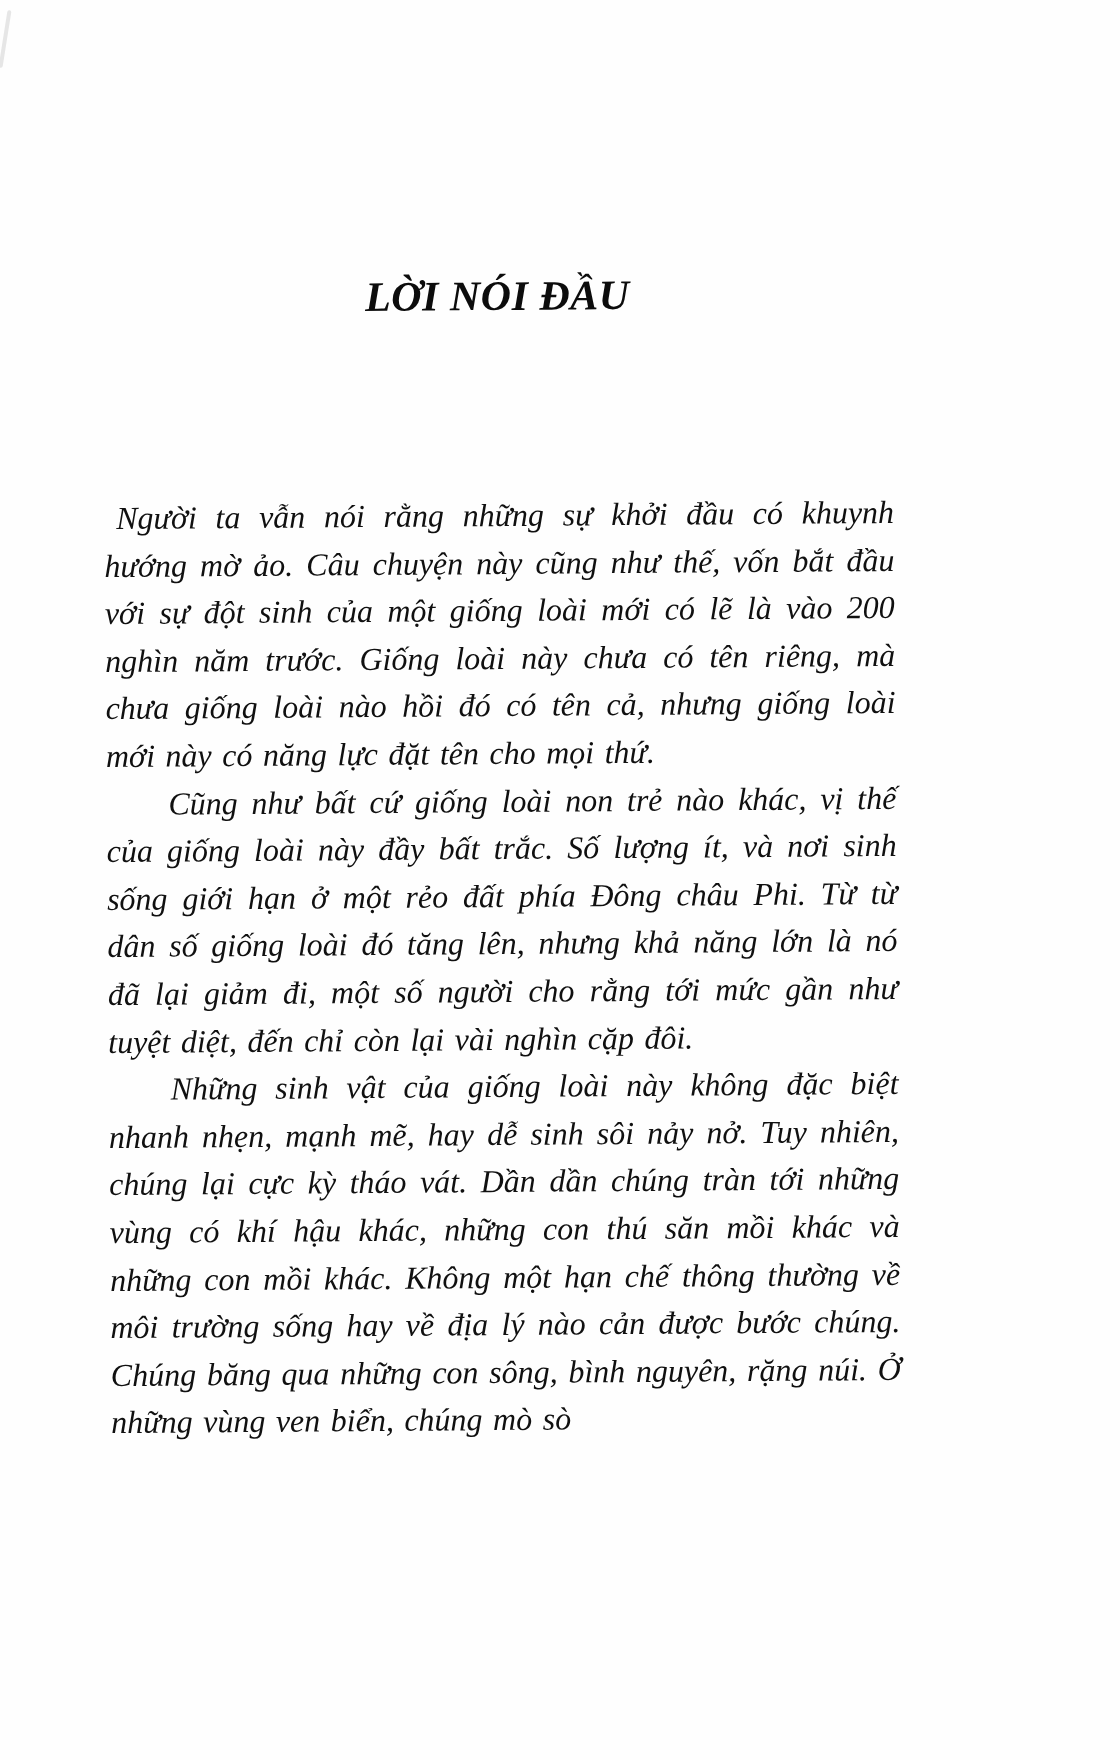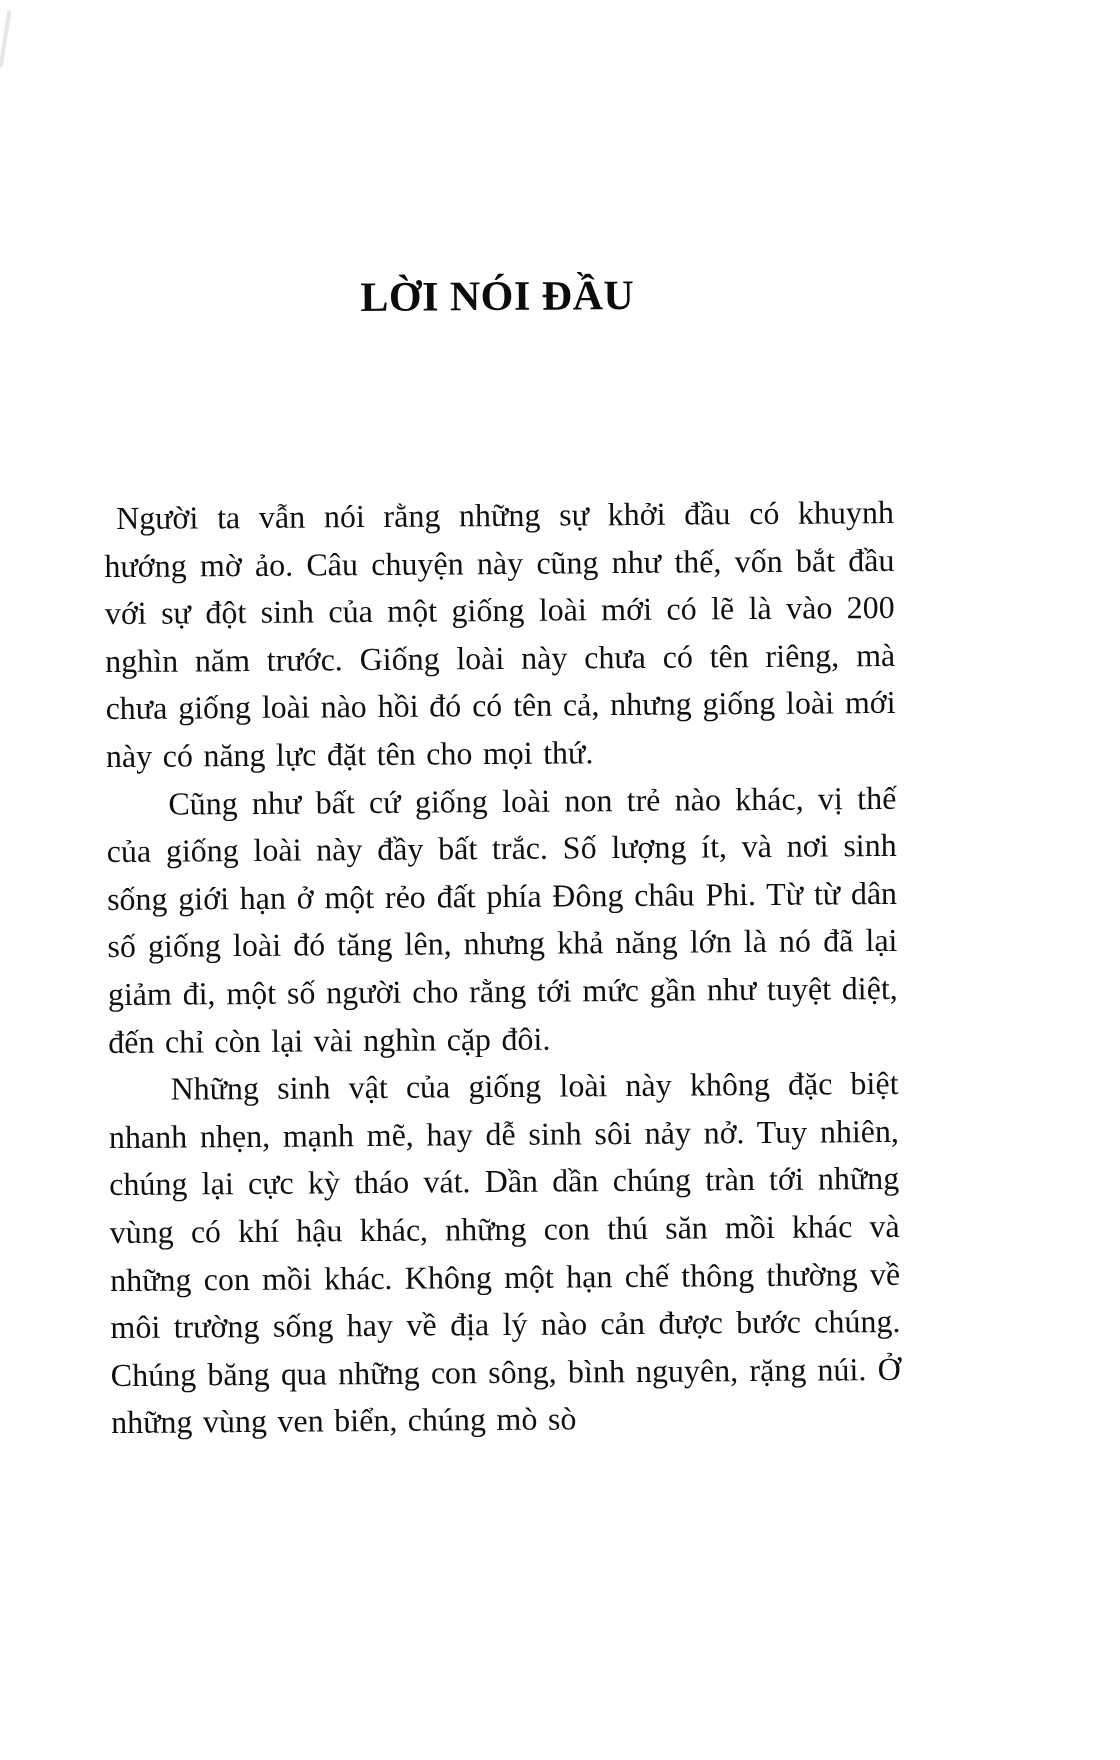--- a/index.html
+++ b/index.html
@@ -12,20 +12,21 @@
     height: 1760px;
     position: relative;
     overflow: hidden;
     font-family: "Liberation Serif", serif;
     color: #111111;
   }
   .page {
     position: absolute;
     inset: 0;
     background: #fefefe;
+    font-style: italic;
   }
   
   .corner-mark {
     position: absolute;
     left: 3px;
     top: 10px;
     width: 4px;
     height: 58px;
     background: #b9b9b9;
     opacity: 0.35;

